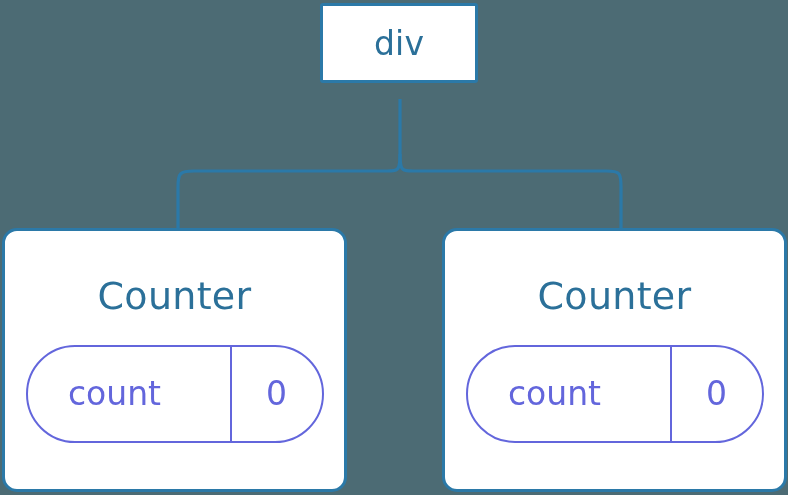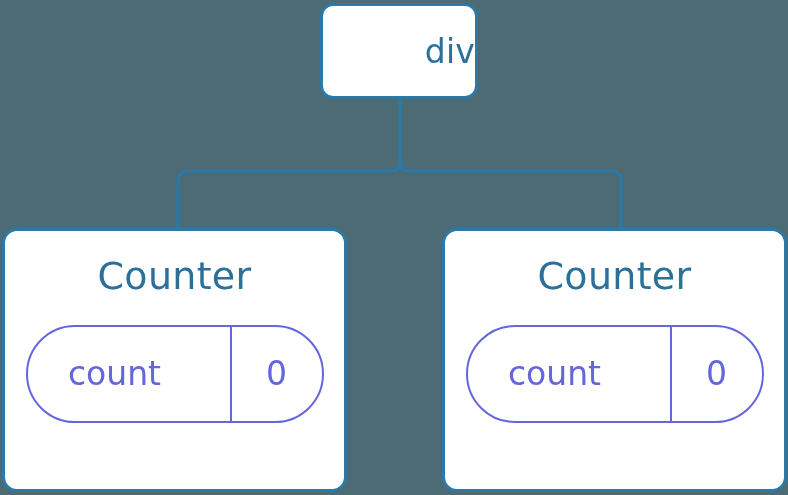--- a/index.html
+++ b/index.html
@@ -41,40 +41,39 @@
     display: flex;
     flex-direction: column;
     align-items: center;
   }
 
   
   #node-div {
     left: 320px;
     top: 3px;
     width: 158px;
-    height: 96px;
-    border-radius: 13px;
+    height: 80px;
+    border-radius: 3px;
     justify-content: center;
-    align-items: flex-end;
   }
   #node-div .node-title {
     font-size: 33px;
     line-height: 1;
     color: #2b7099;
     letter-spacing: 0.2px;
   }
 
   
   .node-component {
     top: 228px;
     width: 345px;
     height: 264px;
     border-radius: 15px;
     justify-content: flex-start;
-    padding-top: 26px;
+    padding-top: 46px;
   }
   #node-counter-left  { left: 2px; }
   #node-counter-right { left: 442px; }
 
   .node-component .node-title {
     font-size: 38px;
     line-height: 1;
     color: #2b7099;
     letter-spacing: 0.3px;
     margin-bottom: 30px;

